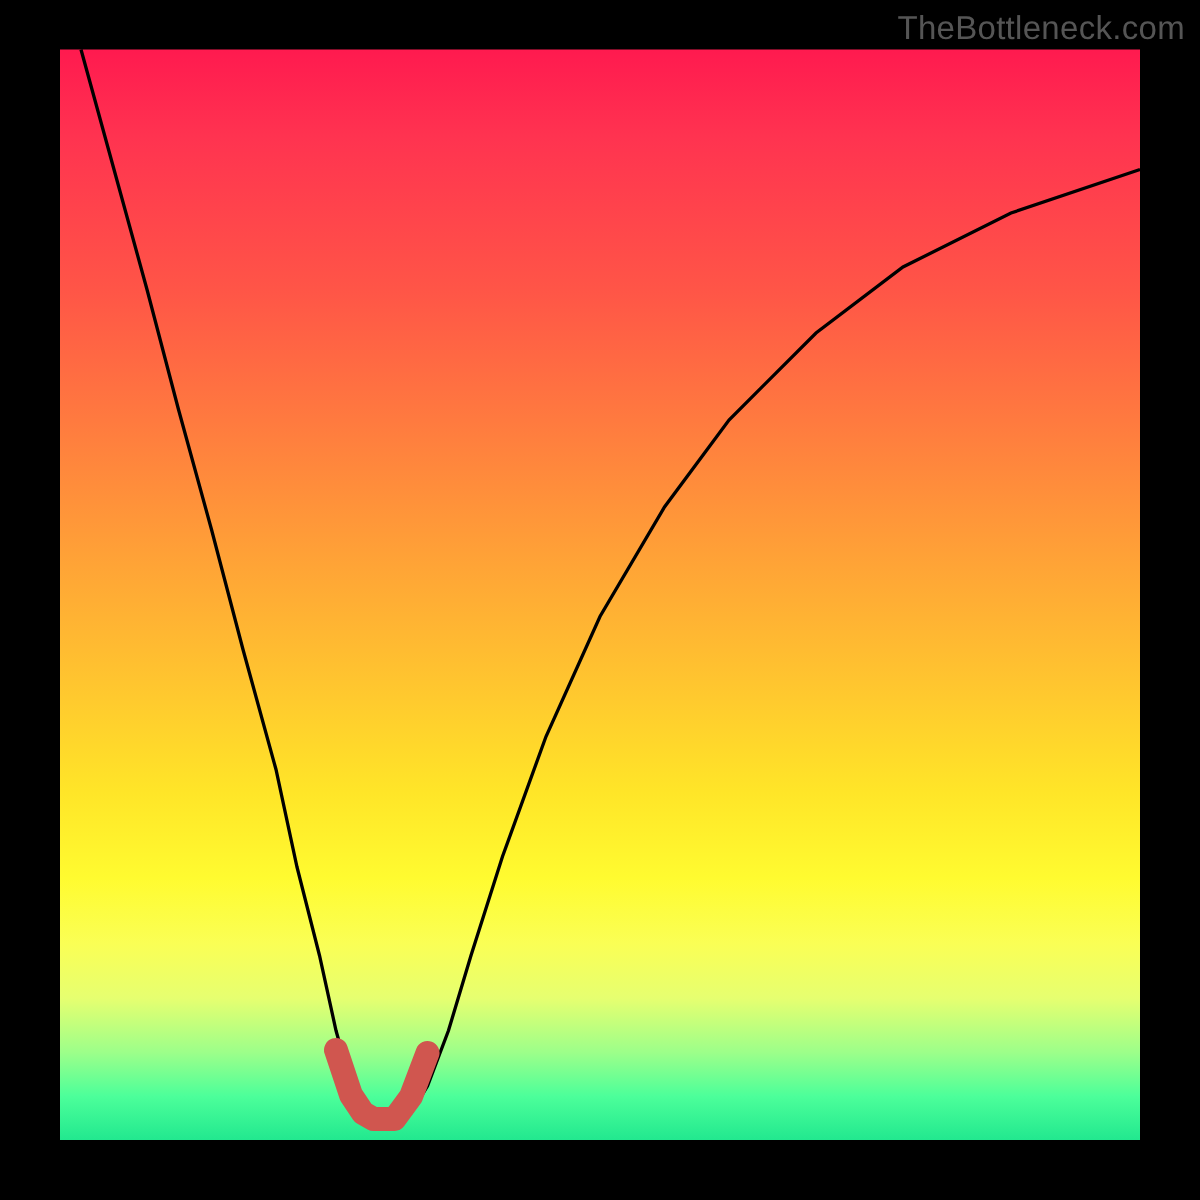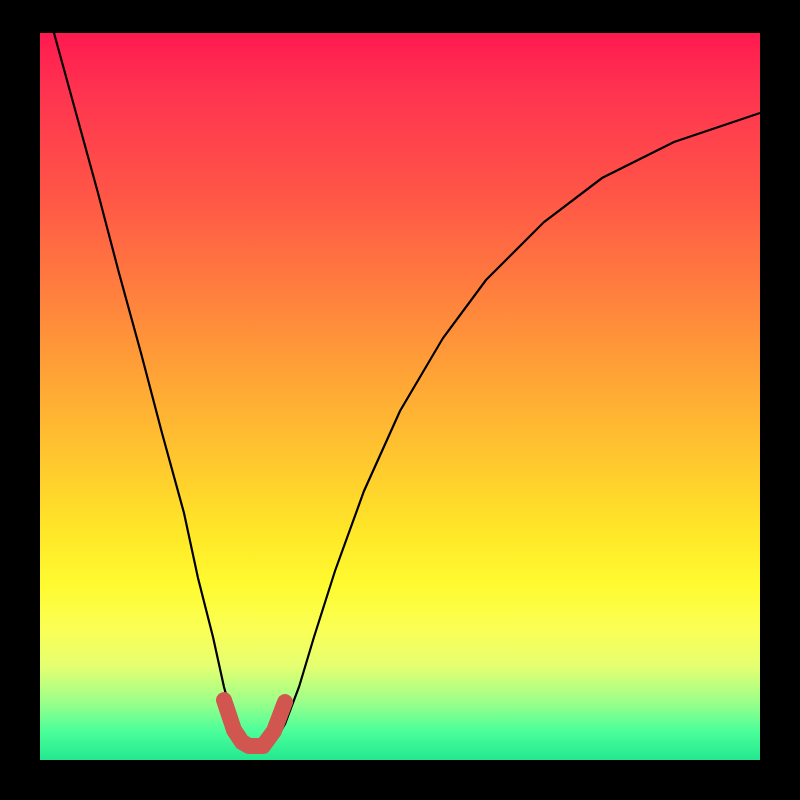--- a/index.html
+++ b/index.html
@@ -113,13 +113,14 @@
                L 202 709
                L 209 713
                L 216 713
                L 223 713
                L 234 698
                L 245 669"></path>
     </svg>
 
   </div>
 
+  <div class="watermark">TheBottleneck.com</div>
 </div>
 
 </body></html>

